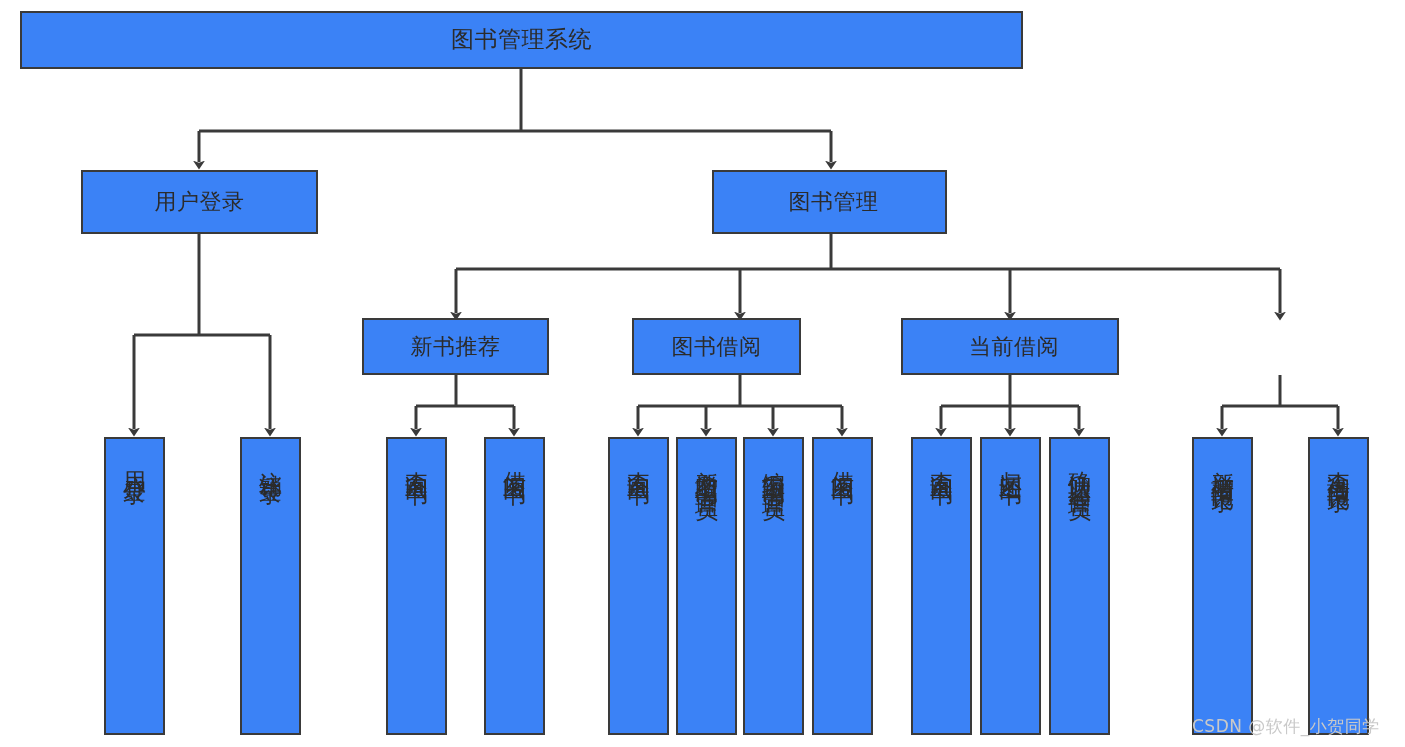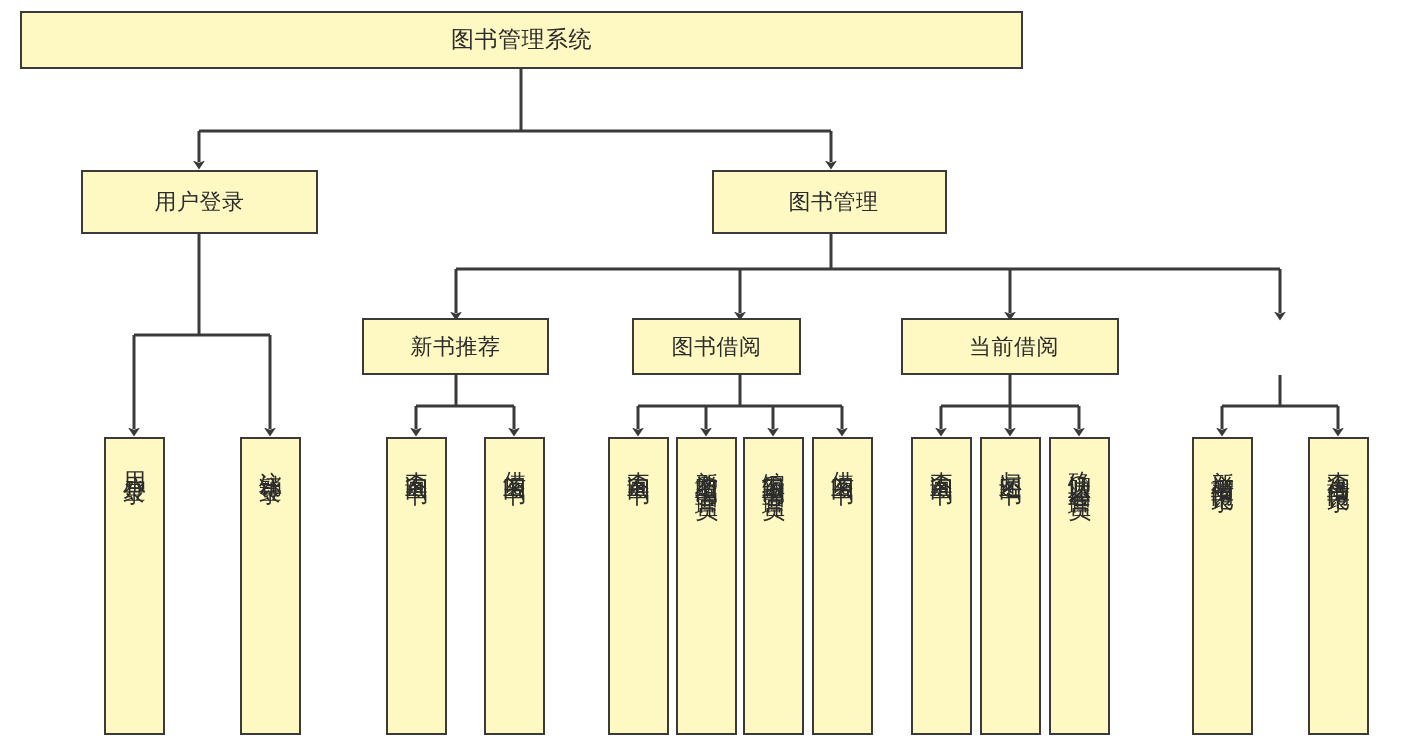--- a/index.html
+++ b/index.html
@@ -22,21 +22,21 @@
     position: absolute;
     left: 0;
     top: 0;
     width: 1405px;
     height: 747px;
     pointer-events: none;
   }
   .node {
     position: absolute;
     box-sizing: border-box;
-    background: #fef9c3;
+    background: #3b82f6;
     border: 2.5px solid #3a3a3a;
     display: flex;
     align-items: center;
     justify-content: center;
     color: #2b2b2b;
     z-index: 3;
   }
   .node-label {
     display: block;
     text-align: center;
@@ -190,14 +190,15 @@
     <span class="node-label">确认归还（管理员）</span>
   </div>
 
   <div class="node vert" style="left:1192px; top:437px; width:61px; height:298px;">
     <span class="node-label">新增借阅记录</span>
   </div>
   <div class="node vert" style="left:1308px; top:437px; width:61px; height:298px;">
     <span class="node-label">查询借阅记录</span>
   </div>
 
+  <div class="watermark" style="left:1192px; top:715px;">CSDN @软件_小贺同学</div>
 
 </div>
 
 </body></html>

